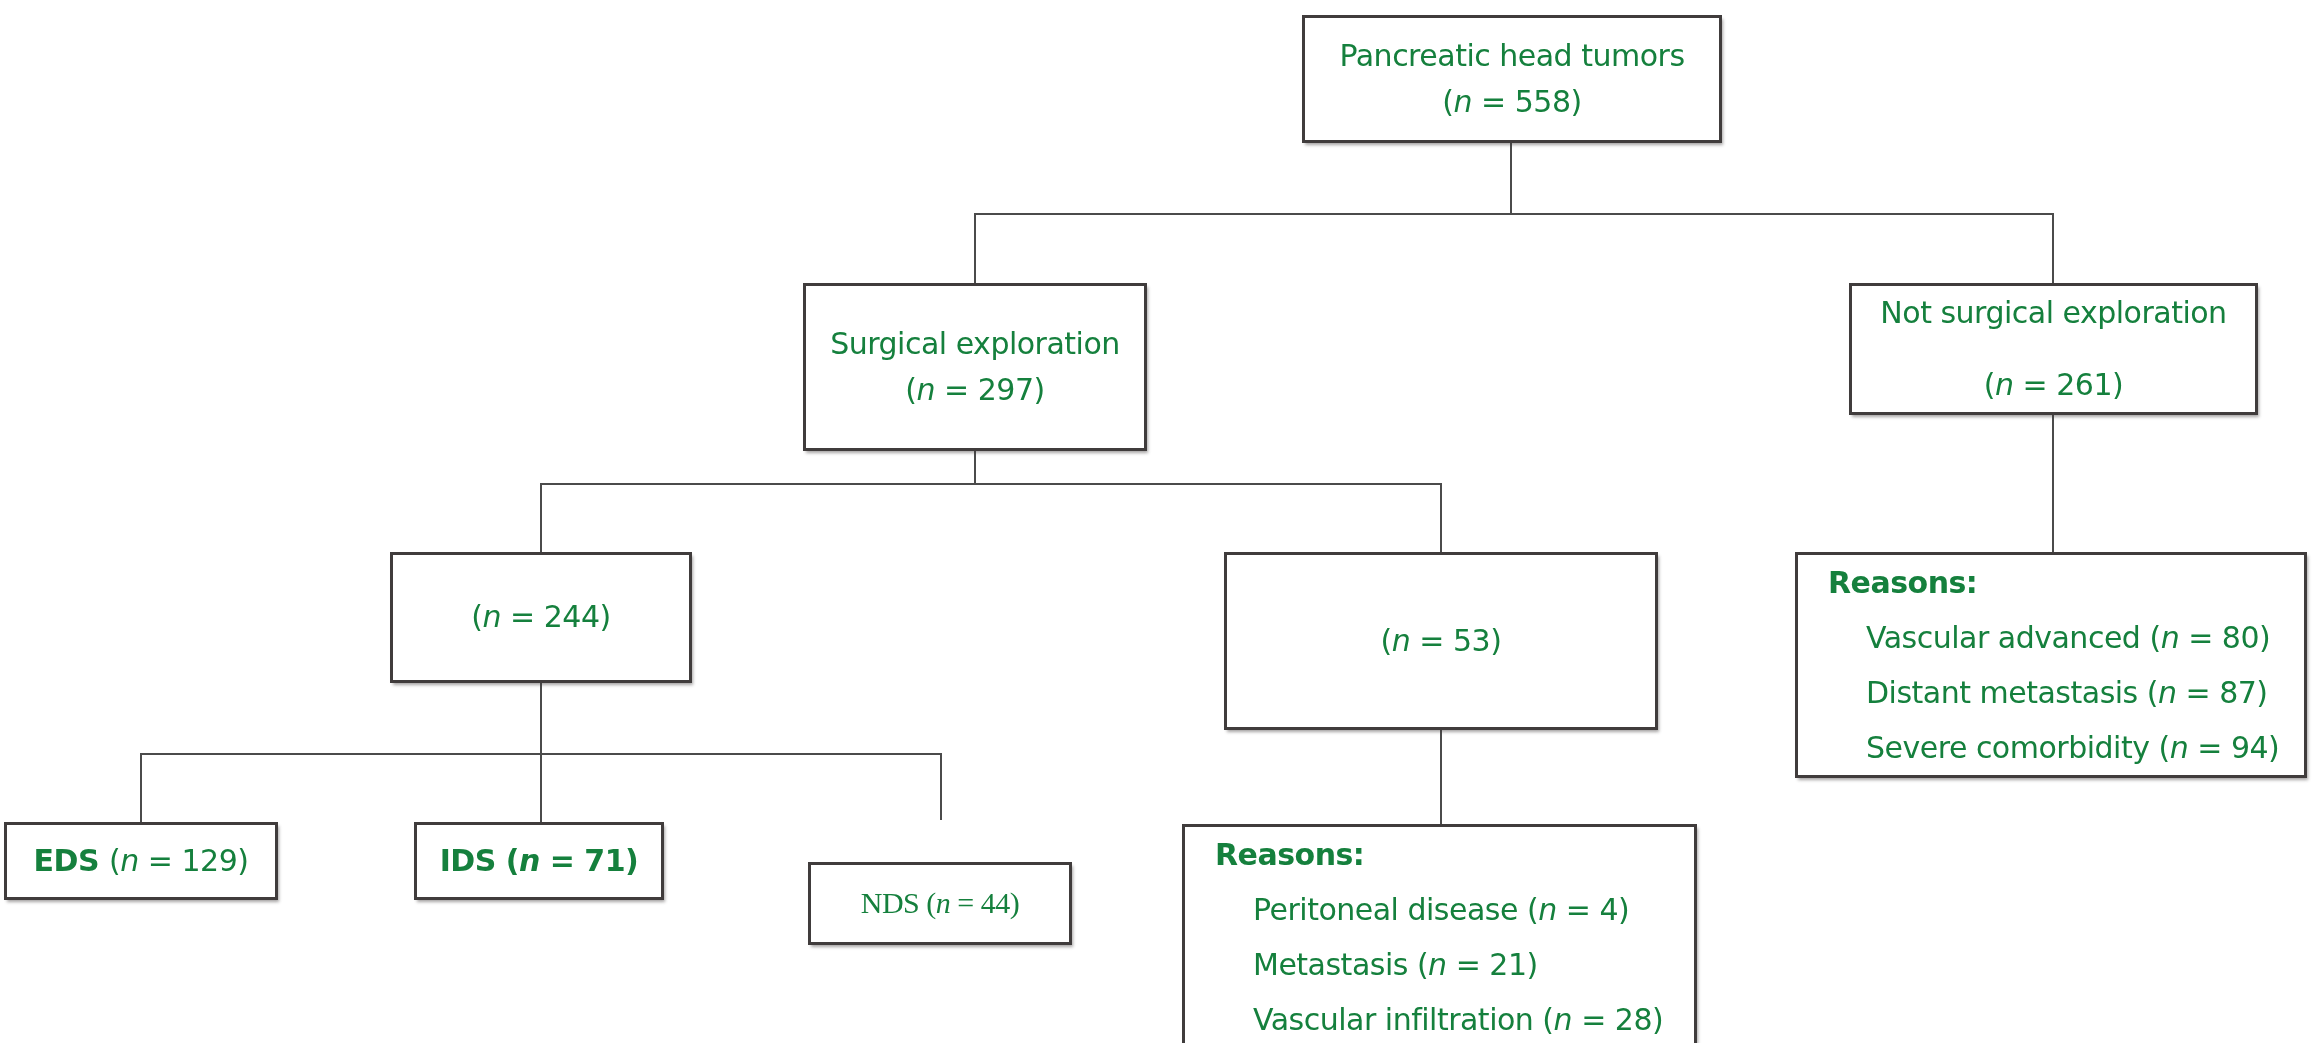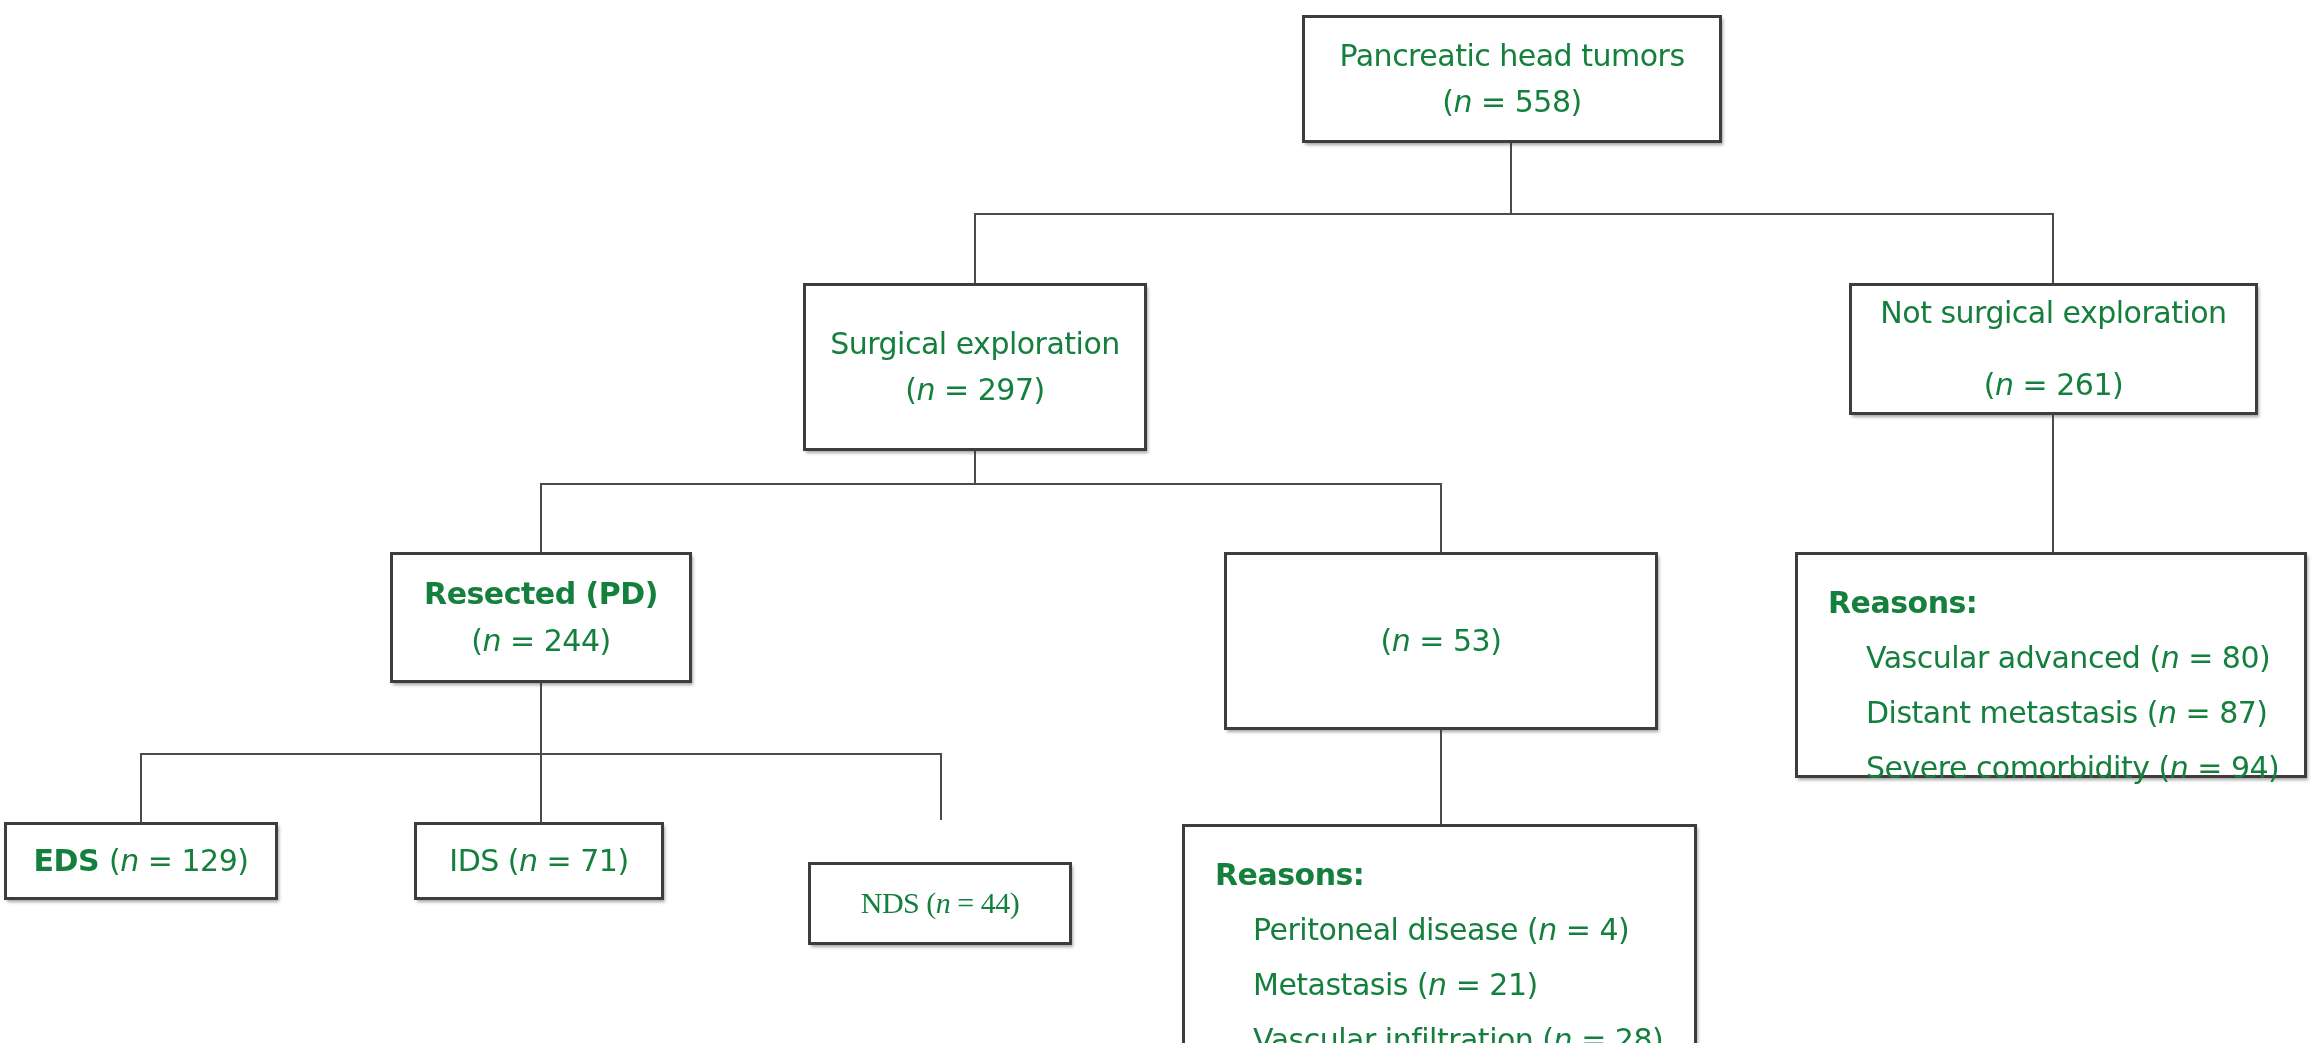--- a/index.html
+++ b/index.html
@@ -29,37 +29,37 @@
     align-items: center;
     justify-content: center;
     text-align: center;
     line-height: 1.55;
     white-space: nowrap;
   }
   .node.reasons {
     align-items: flex-start;
     justify-content: flex-start;
     text-align: left;
-    padding: 20px 0 0 30px;
+    padding: 0 0 0 30px;
     line-height: 55px;
   }
   .reasons .reason-item { padding-left: 38px; }
   .edge {
     position: absolute;
     background: #4b4b4b;
   }
   
   .b-root          { left: 1302px; top: 5px;   width: 420px; height: 128px; }
   .b-surgical      { left: 803px;  top: 273px; width: 344px; height: 168px; }
   .b-not-surgical  { left: 1849px; top: 273px; width: 409px; height: 132px; gap: 25px; }
   .b-resected      { left: 390px;  top: 542px; width: 302px; height: 131px; }
   .b-not-resected  { left: 1224px; top: 542px; width: 434px; height: 178px; line-height: 1.75; }
   .b-reasons-right { left: 1795px; top: 542px; width: 512px; height: 226px; }
   .b-eds           { left: 4px;    top: 812px; width: 274px; height: 78px; }
-  .b-ids           { left: 414px;  top: 812px; width: 250px; height: 78px; }
+  .b-ids           { left: 414px;  top: 812px; width: 250px; height: 78px; font-weight: bold; }
   .b-nds           { left: 808px;  top: 852px; width: 264px; height: 83px; font-family: Liberation Serif, serif; }
   .b-reasons-bottom{ left: 1182px; top: 814px; width: 515px; height: 226px; }
   
   .e1  { left: 1510px; top: 133px; width: 2px;    height: 71px;  }
   .e2  { left: 974px;  top: 203px; width: 1080px; height: 2px;   }
   .e3  { left: 974px;  top: 205px; width: 2px;    height: 68px;  }
   .e4  { left: 2052px; top: 205px; width: 2px;    height: 68px;  }
   .e5  { left: 974px;  top: 405px; width: 2px;    height: 68px;  }
   .e6  { left: 540px;  top: 473px; width: 902px;  height: 2px;   }
   .e7  { left: 540px;  top: 475px; width: 2px;    height: 67px;  }
@@ -102,21 +102,20 @@
     <div><span>Surgical exploration</span></div>
     <div><span>(</span><span style="font-style: italic;">n</span><span> = 297)</span></div>
   </div>
 
   <div class="node b-not-surgical">
     <div><span>Not surgical exploration</span></div>
     <div><span>(</span><span style="font-style: italic;">n</span><span> = 261)</span></div>
   </div>
 
   <div class="node b-resected">
-    <div><span style="font-weight: bold;">Resected (PD)</span></div>
     <div><span>(</span><span style="font-style: italic;">n</span><span> = 244)</span></div>
   </div>
 
   <div class="node b-not-resected">
     <div><span>(</span><span style="font-style: italic;">n</span><span> = 53)</span></div>
   </div>
 
   <div class="node reasons b-reasons-right">
     <div><span style="font-weight: bold;">Reasons:</span></div>
     <div class="reason-item"><span>Vascular advanced (</span><span style="font-style: italic;">n</span><span> = 80)</span></div>

